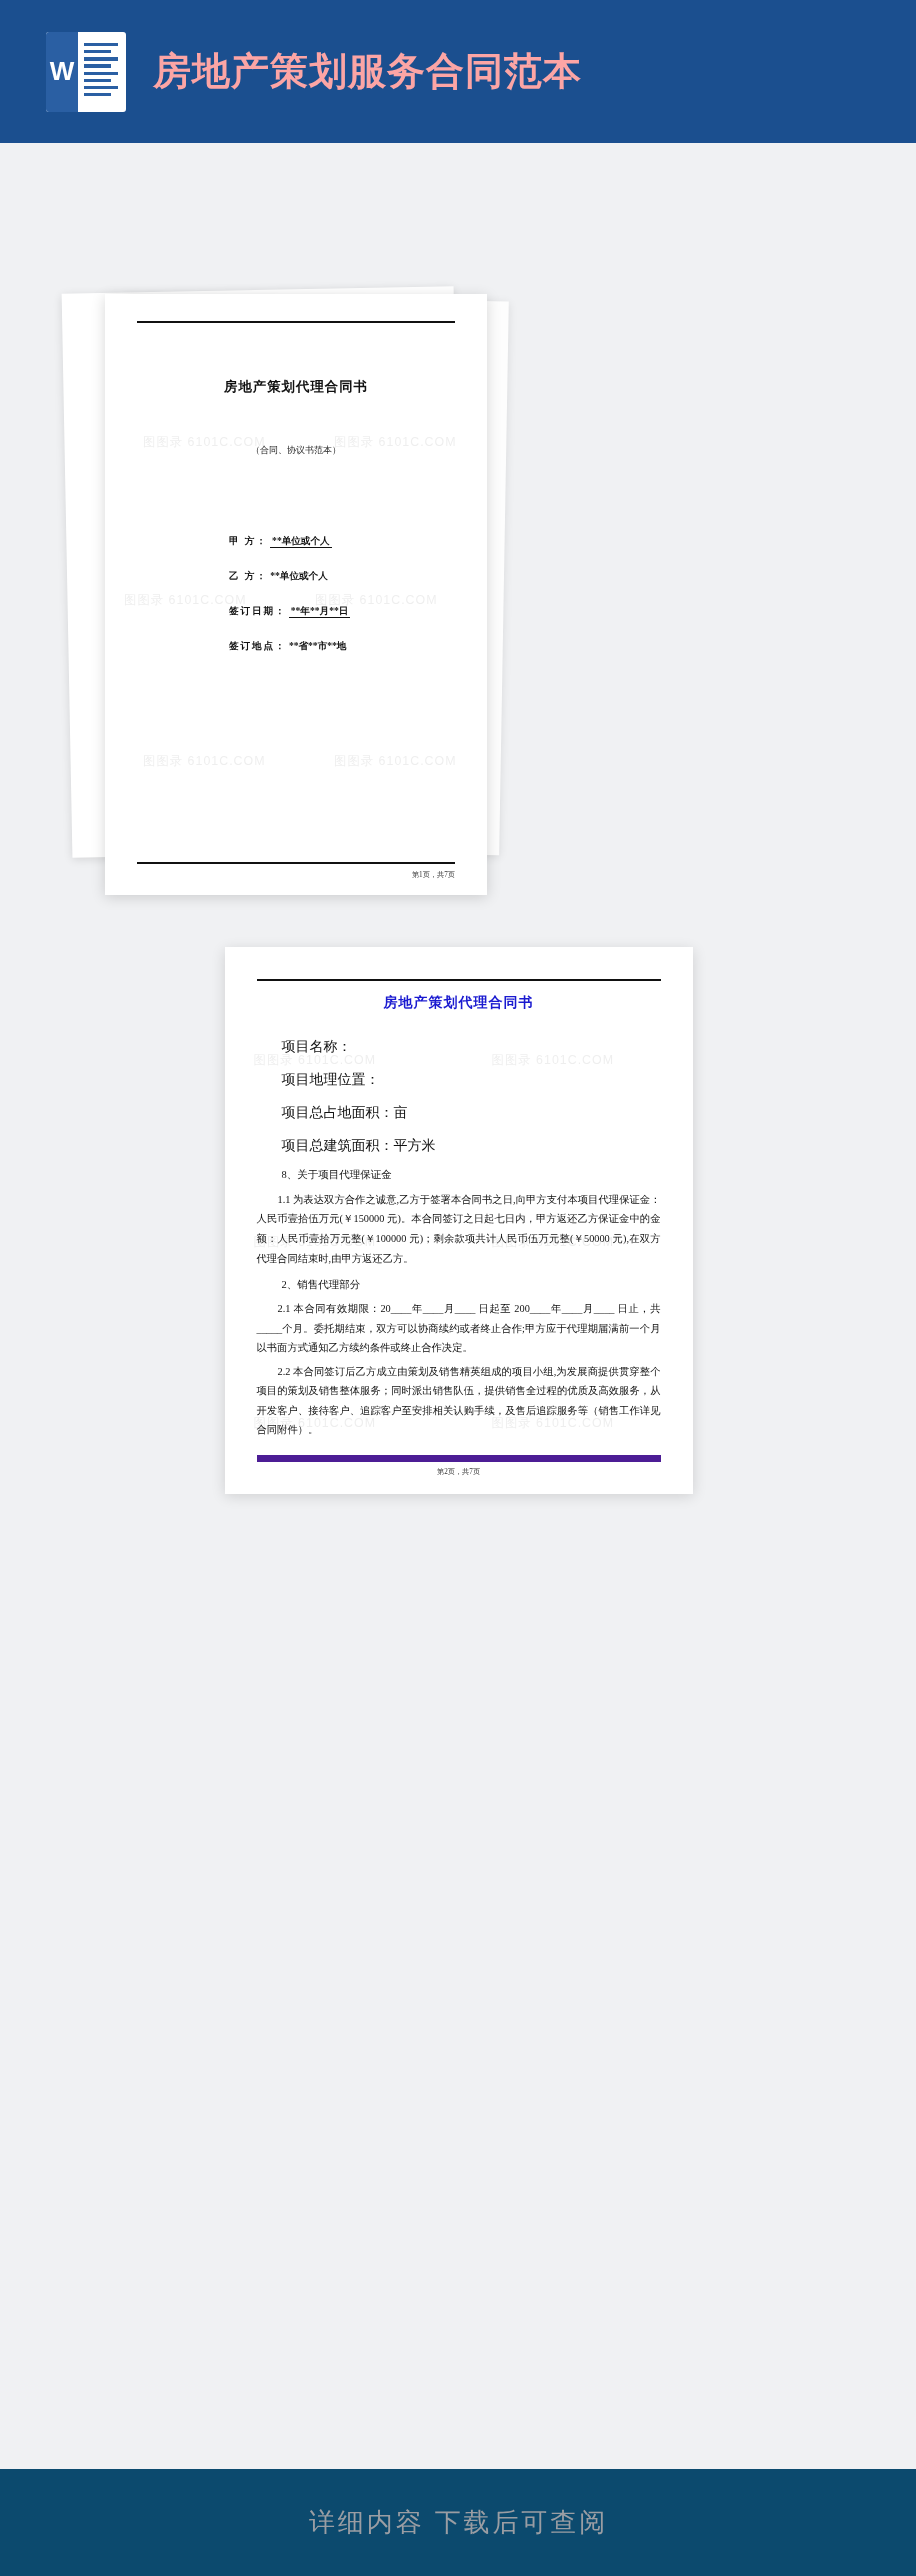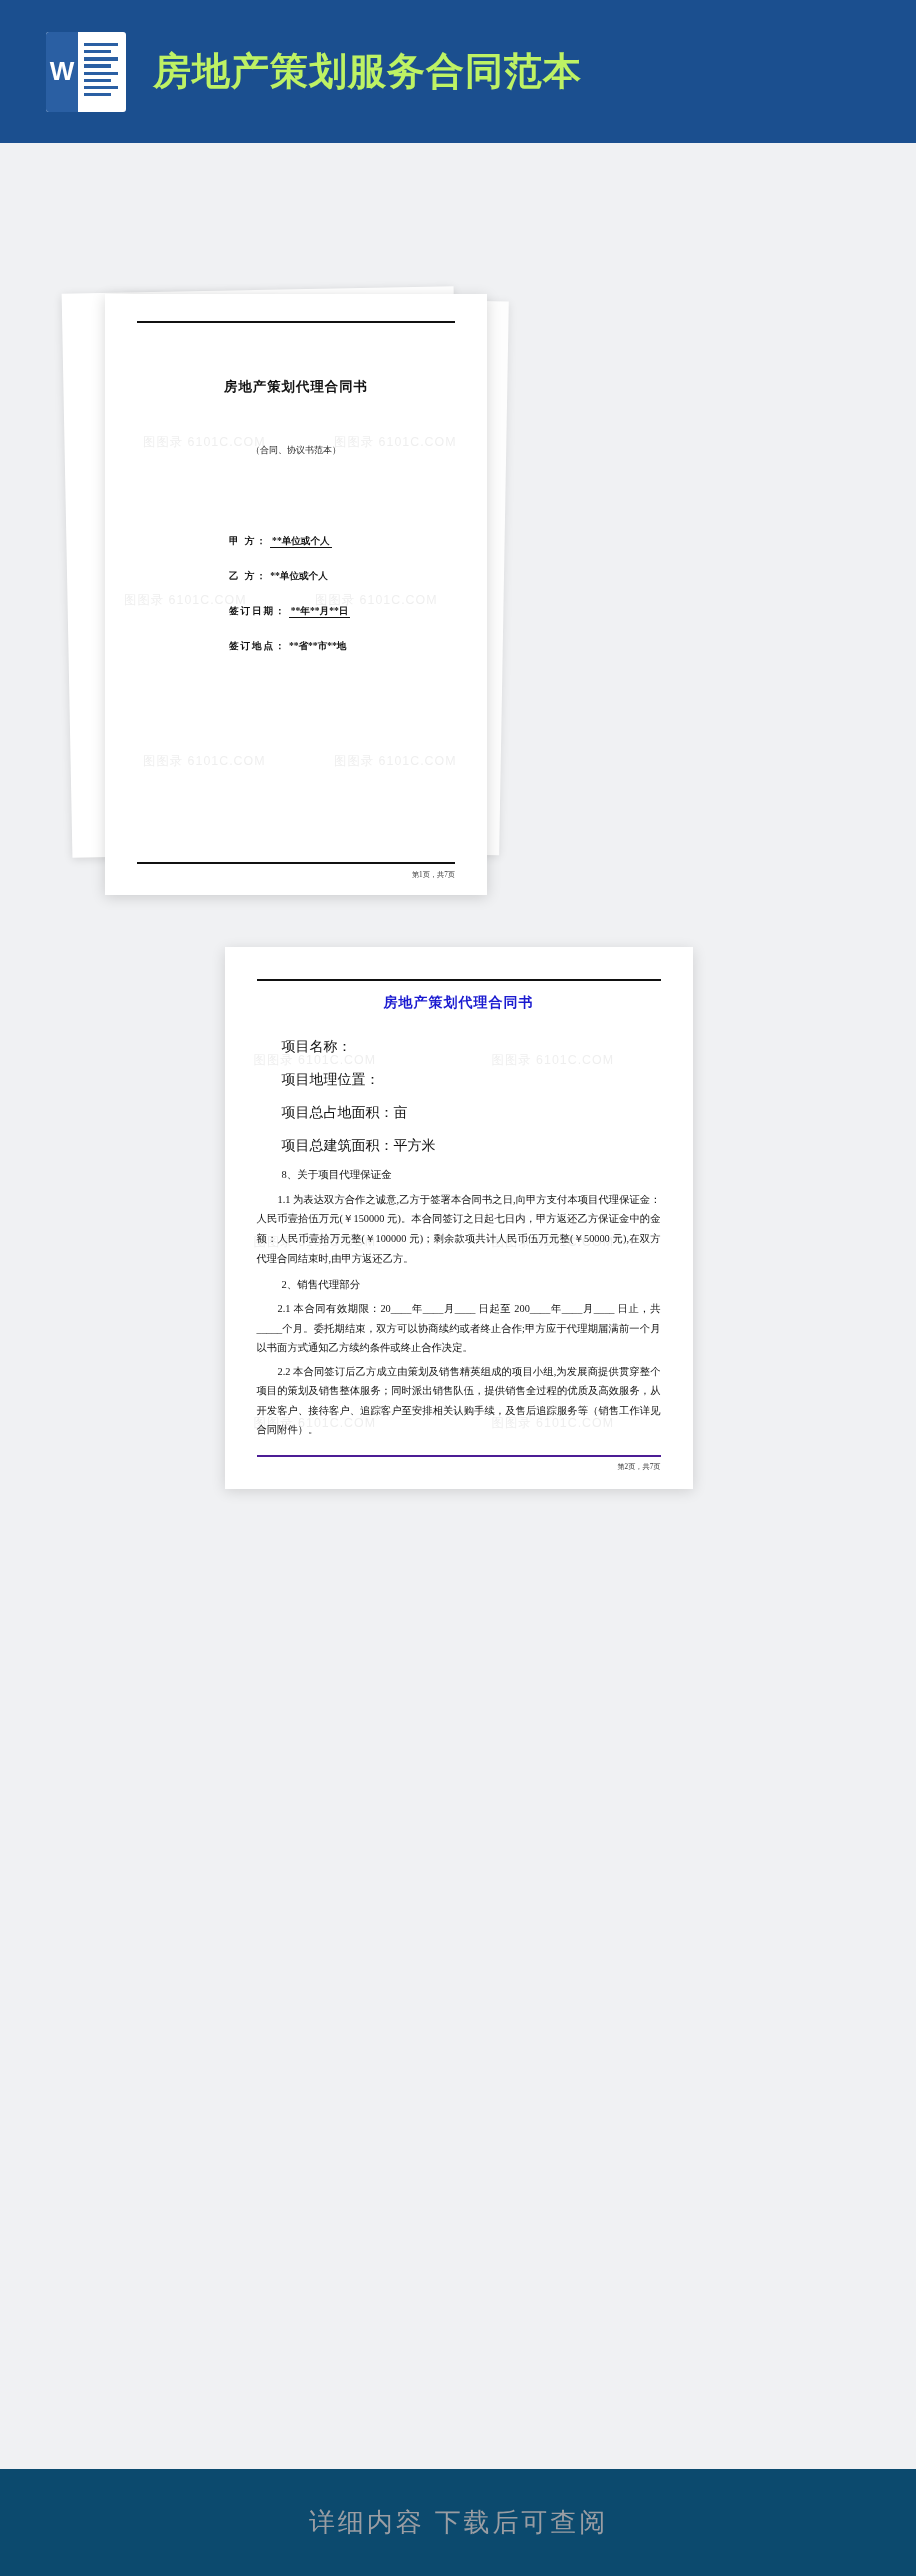--- a/index.html
+++ b/index.html
@@ -55,21 +55,21 @@
   }
   .word-logo .lines i {
     display: block;
     height: 4.8px;
     background: #2a5fa3;
     margin-bottom: 3.8px;
   }
   .word-logo .lines i:nth-child(even) { width: 78%; }
   .header-title {
     margin-left: 27px;
-    color: #bef264;
+    color: #fca5a5;
     font-family: "Liberation Sans", sans-serif;
     font-weight: bold;
     font-size: 38px;
     line-height: 1.22;
     max-width: 449px;
     letter-spacing: 1px;
   }
 
   
   .sheets {
@@ -185,24 +185,24 @@
     margin-bottom: 3.8px;
   }
   .p2-para.indent2 { text-indent: 29px; }
   .p2-sub {
     font-size: 10.5px;
     color: #111;
     padding-left: 25px;
     margin: 9.6px 0 7.6px 0;
   }
   .page-footer-2 {
-    text-align: right;
+    text-align: center;
     font-size: 7.2px;
     color: #333;
-    border-top: 2px solid #4c1d95;
+    border-top: 7px solid #4c1d95;
     margin-top: 15.3px;
     padding-top: 4.8px;
   }
 
   
   .bottom-bar {
     position: absolute;
     left: 0; right: 0; bottom: 0;
     height: 107px;
     background: #0c4a6e;

